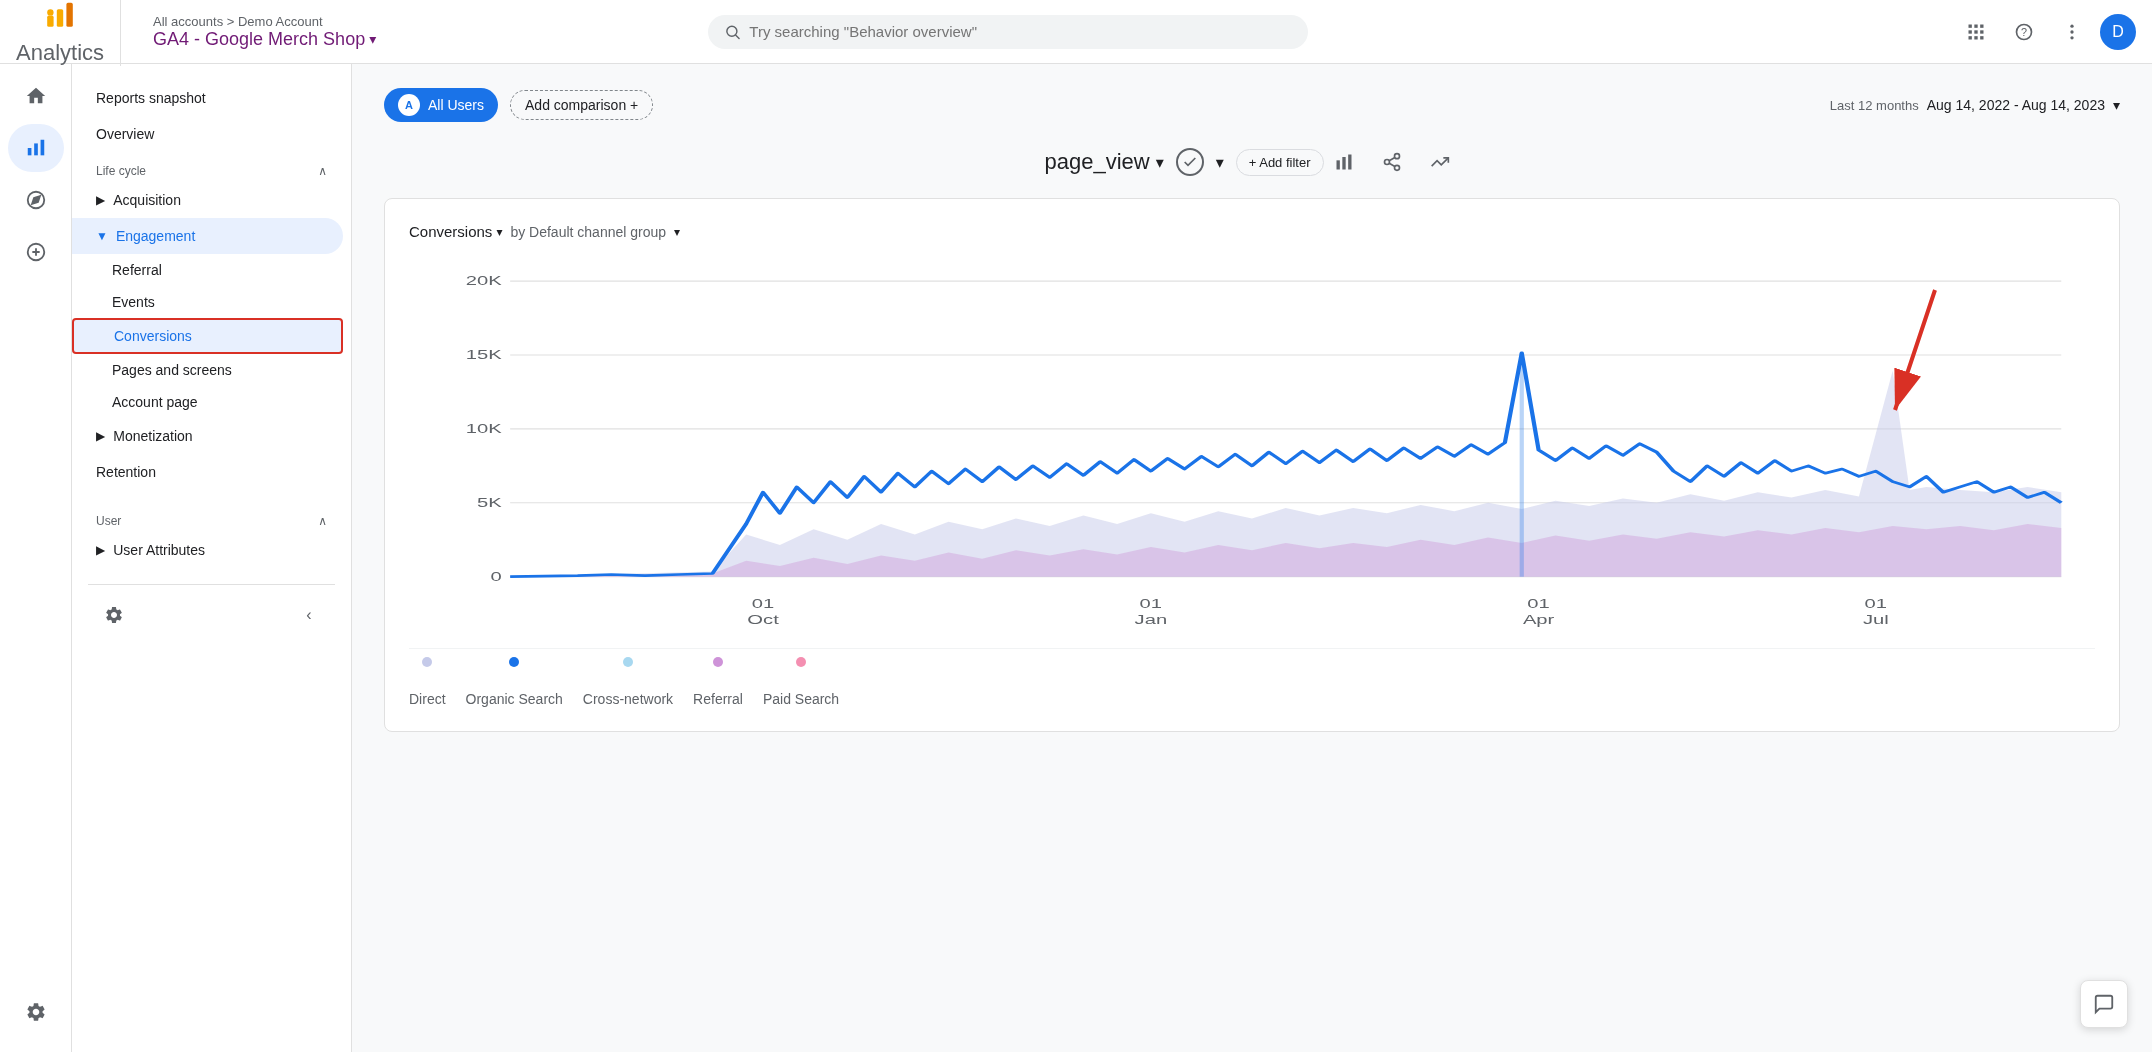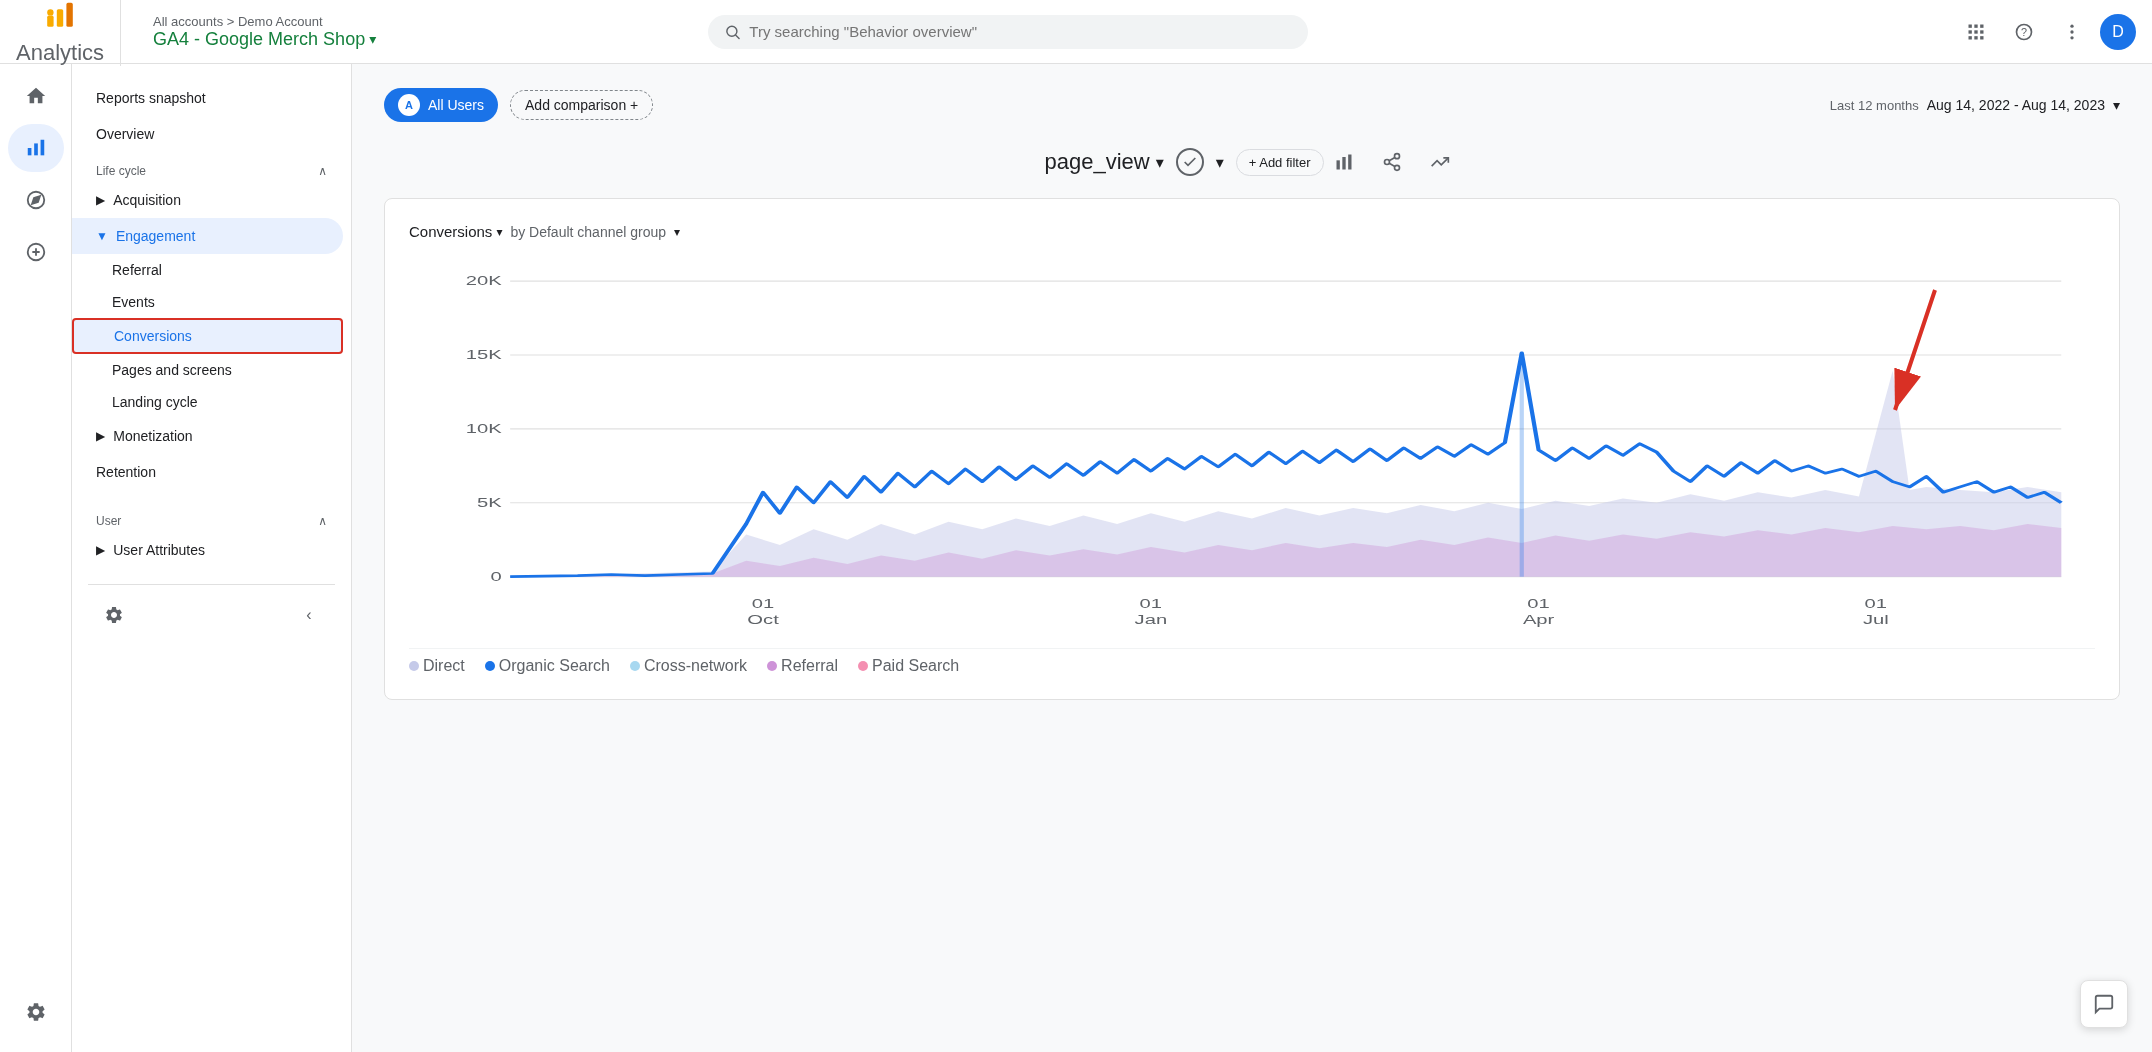--- a/index.html
+++ b/index.html
@@ -12,21 +12,21 @@
     .left-nav { width: 72px; background: #fff; border-right: 1px solid #e0e0e0; display: flex; flex-direction: column; align-items: center; padding-top: 8px; gap: 4px; flex-shrink: 0; }
     .sidebar { width: 280px; background: #fff; border-right: 1px solid #e0e0e0; overflow-y: auto; padding: 16px 0; flex-shrink: 0; }
     .content { flex: 1; overflow-y: auto; padding: 24px 32px; background: #f8f9fa; }
 
     
     .logo-area { display: flex; align-items: center; gap: 10px; padding-right: 16px; border-right: 1px solid #e0e0e0; flex-direction: column; }
     .logo-icon { width: 32px; height: 32px; }
     .app-title { font-size: 22px; font-weight: 400; color: #5f6368; }
     .account-info { display: flex; flex-direction: column; padding-left: 16px; }
     .account-breadcrumb { font-size: 13px; color: #5f6368; }
-    .account-name { font-size: 18px; font-weight: 400; color: #15803d; display: flex; align-items: center; gap: 4px; }
+    .account-name { font-size: 18px; font-weight: 400; color: #701a75; display: flex; align-items: center; gap: 4px; }
     .search-bar { flex: 1; max-width: 600px; background: #f1f3f4; border-radius: 24px; display: flex; align-items: center; padding: 8px 16px; gap: 8px; margin: 0 auto; }
     .search-bar input { border: none; background: transparent; outline: none; font-size: 15px; color: #5f6368; width: 100%; }
     .top-actions { display: flex; align-items: center; gap: 8px; margin-left: auto; }
     .icon-btn { width: 40px; height: 40px; border-radius: 50%; display: flex; align-items: center; justify-content: center; cursor: pointer; color: #5f6368; border: none; background: transparent; font-size: 18px; }
     .avatar { width: 36px; height: 36px; border-radius: 50%; background: #1a73e8; color: #fff; display: flex; align-items: center; justify-content: center; font-size: 16px; font-weight: 500; cursor: pointer; }
 
     
     .nav-icon { width: 56px; height: 48px; display: flex; flex-direction: column; align-items: center; justify-content: center; border-radius: 28px; cursor: pointer; gap: 2px; }
     .nav-icon.active { background: #e8f0fe; }
     .nav-icon svg { width: 22px; height: 22px; }
@@ -53,21 +53,21 @@
 
     
     .chart-container { background: #fff; border-radius: 8px; padding: 24px; border: 1px solid #e0e0e0; }
     .chart-header { display: flex; align-items: center; gap: 8px; margin-bottom: 20px; }
     .chart-title-btn { display: flex; align-items: center; gap: 4px; font-size: 15px; color: #202124; cursor: pointer; border: none; background: transparent; }
     .chart-title-btn .arrow { font-size: 12px; }
     .by-label { font-size: 14px; color: #5f6368; }
     .chart-area { position: relative; width: 100%; height: 380px; }
     .chart-svg { width: 100%; height: 100%; }
     .legend { display: flex; align-items: center; gap: 20px; margin-top: 8px; padding-top: 8px; border-top: 1px solid #f1f3f4; flex-wrap: wrap; }
-    .legend-item { display: flex; align-items: center; gap: 4px; font-size: 16px; color: #5f6368; }
+    .legend-item { display: flex; align-items: center; gap: 24px; font-size: 14px; color: #5f6368; flex-direction: column; }
     .legend-dot { width: 10px; height: 10px; border-radius: 50%; }
 
     
     .red-arrow { position: absolute; top: 20px; right: 140px; pointer-events: none; }
 
     
     .chat-btn { position: fixed; bottom: 24px; right: 24px; width: 48px; height: 48px; background: #fff; border: 1px solid #e0e0e0; border-radius: 8px; display: flex; align-items: center; justify-content: center; cursor: pointer; box-shadow: 0 2px 8px rgba(0,0,0,0.15); }
 
     
     ::-webkit-scrollbar { width: 6px; }
@@ -200,21 +200,21 @@
       <div class="sidebar-sub">
         <span>Events</span>
       </div>
       <div class="sidebar-sub" style="border: 2.5px solid #d93025; border-radius: 4px; color: #1a73e8; background: #e8f0fe; margin-right: 8px; font-weight: 500;">
         <span>Conversions</span>
       </div>
       <div class="sidebar-sub">
         <span>Pages and screens</span>
       </div>
       <div class="sidebar-sub">
-        <span>Landing cycle</span>
+        <span>Account page</span>
       </div>
 
       <div class="sidebar-item">
         <span class="arrow-right">▶</span>
         <span>Monetization</span>
       </div>
 
       <div class="sidebar-item">
         <span>Retention</span>
       </div>

